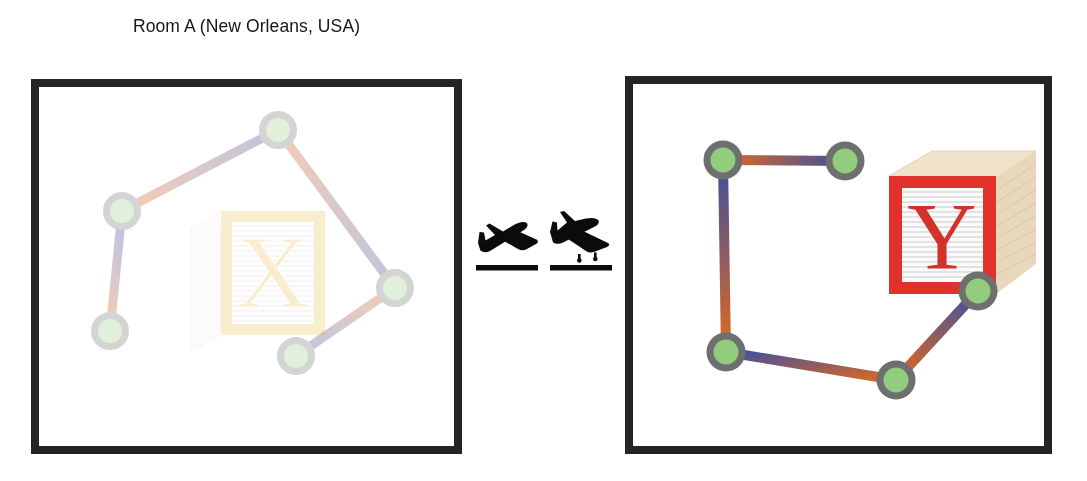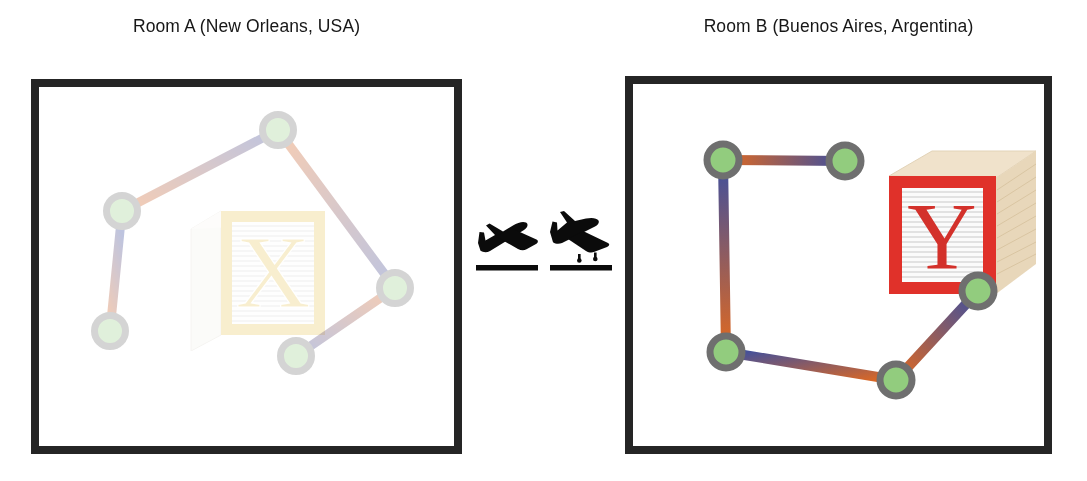--- a/index.html
+++ b/index.html
@@ -74,21 +74,20 @@
     height: 80px;
   }
 </style>
 </head>
 <body>
 
 <div class="stage">
 
   <div class="room-title" id="title-a">Room A (New Orleans, USA)</div>
 
-  <div class="room-title" id="title-b">Room B (Buenos Aires, Argentina)</div>
 
   <div class="panel" id="panel-a">
     <div class="panel-canvas">
 
       <svg class="block" style="left:150px; top:116px;" width="142" height="148" viewBox="0 0 142 148">
         <g opacity="0.42">
 
           <polygon points="2,26 32,8 32,132 2,148" fill="#f7f6f2"></polygon>
           <polygon points="2,26 32,8 32,132 2,148" fill="none" stroke="#e8e6df" stroke-width="1"></polygon>
 

